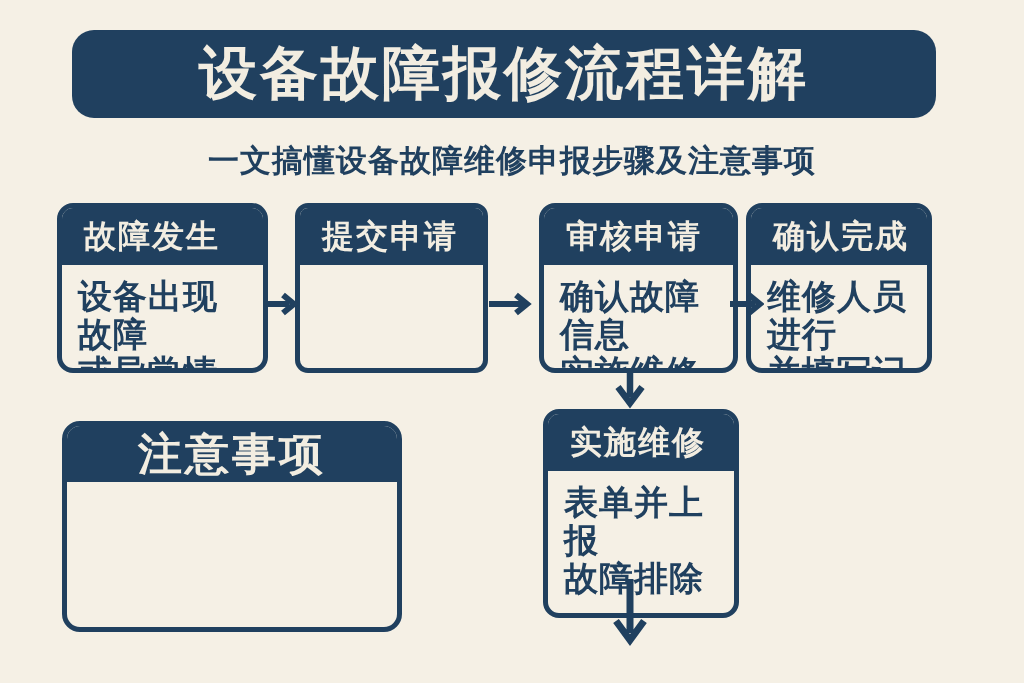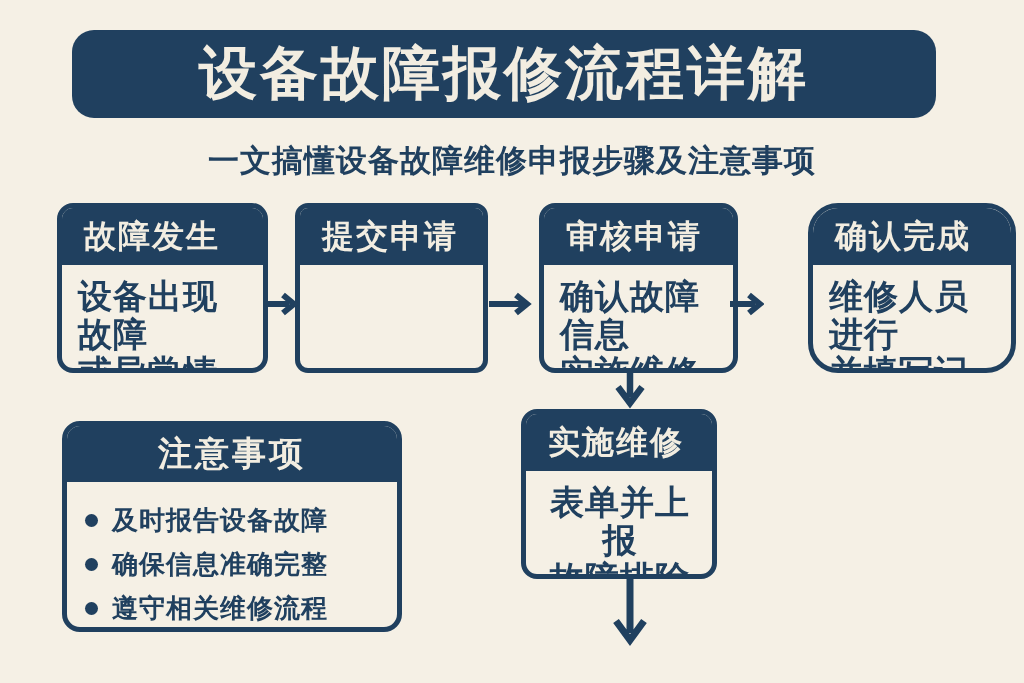--- a/index.html
+++ b/index.html
@@ -49,35 +49,35 @@
     font-size:32px;font-weight:bold;letter-spacing:2px;
   }
   .step-body{
     padding:12px 14px 0 16px;
     font-size:34px;font-weight:bold;line-height:38px;
     color:var(--navy);white-space:pre-line;letter-spacing:1px;
   }
   #step-1{left:57px;top:203px;width:211px;}
   #step-2{left:295px;top:203px;width:193px;border-radius:13px;}
   #step-3{left:503px;top:203px;width:199px;margin-left:36px;}
-  #step-4{left:808px;top:203px;width:208px;border-radius:30px;}
-  #repair-box{left:521px;top:409px;width:196px;height:170px;position:absolute;text-align:center;}
+  #step-4{left:746px;top:203px;width:186px;}
+  #repair-box{left:543px;top:409px;width:196px;height:209px;position:absolute;}
 
   
   .notes-box{
     position:absolute;left:62px;top:421px;width:340px;height:211px;
     border:5px solid var(--navy);border-radius:18px;
     background:var(--cream-bg);overflow:hidden;
     display:flex;flex-direction:column;
   }
   .notes-header{
     background:var(--navy);color:var(--text-on-navy);
     height:56px;flex:0 0 56px;
     display:flex;align-items:center;justify-content:center;
-    font-size:34px;font-weight:bold;letter-spacing:3px;
+    font-size:44px;font-weight:bold;letter-spacing:3px;
   }
   .notes-list{
     list-style:none;padding:16px 10px 0 18px;
   }
   .notes-list li{
     font-size:26px;font-weight:bold;color:var(--navy);
     line-height:44px;letter-spacing:1px;
     display:flex;align-items:center;
   }
   .bullet-dot{
@@ -150,29 +150,15 @@
   </div>
 
   <div class="arrow" style="left:604px;top:579px;">
     <svg width="52" height="68" viewBox="0 0 52 68" fill="none">
       <path d="M26 0 V54 M12 42 L26 61 L40 42" stroke="currentColor" stroke-width="7" stroke-linecap="butt" stroke-linejoin="miter"></path>
     </svg>
   </div>
 
   <div class="notes-box">
     <div class="notes-header">注意事项</div>
-    <ul class="notes-list">
-      <li>
-        <span class="bullet-dot"></span>
-        <span>及时报告设备故障</span>
-      </li>
-      <li>
-        <span class="bullet-dot"></span>
-        <span>确保信息准确完整</span>
-      </li>
-      <li>
-        <span class="bullet-dot"></span>
-        <span>遵守相关维修流程</span>
-      </li>
-    </ul>
   </div>
 
 </div>
 
 </body></html>

